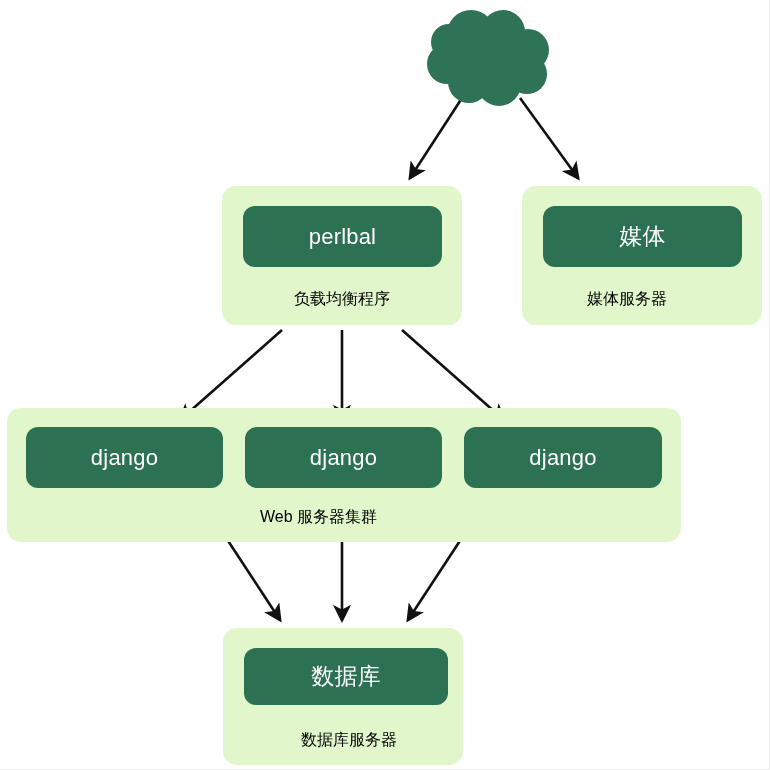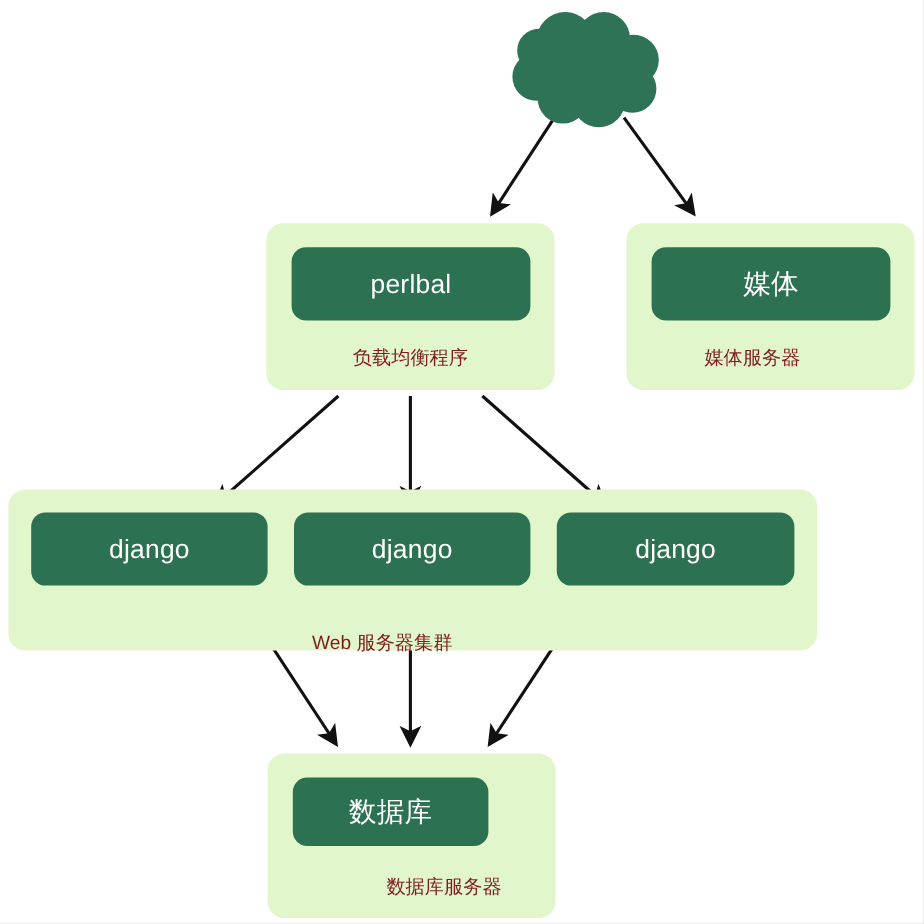--- a/index.html
+++ b/index.html
@@ -56,43 +56,43 @@
     letter-spacing: 0.2px;
     white-space: nowrap;
   }
   .node-label.cjk {
     font-size: 23px;
   }
   .group-caption {
     position: absolute;
     width: 100%;
     text-align: center;
-    color: #7f1d1d;
+    color: #000000;
     font-size: 16px;
     line-height: 1;
     white-space: nowrap;
   }
   
   #group-lb       { left: 222px; top: 186px;  width: 240px; height: 139px; }
   #node-perlbal   { left: 243px; top: 206px;  width: 199px; height: 61px; }
   #caption-lb     { left: 222px; top: 291px;  width: 240px; }
 
   #group-media    { left: 522px; top: 186px;  width: 240px; height: 139px; }
   #node-media     { left: 543px; top: 206px;  width: 199px; height: 61px; justify-content: center; }
   #caption-media  { left: 522px; top: 291px;  width: 210px; }
 
   #group-web      { left: 7px;   top: 408px;  width: 674px; height: 134px; }
   #node-django-1  { left: 26px;  top: 427px;  width: 197px; height: 61px; }
   #node-django-2  { left: 245px; top: 427px;  width: 197px; height: 61px; }
   #node-django-3  { left: 464px; top: 427px;  width: 198px; height: 61px; }
-  #caption-web    { left: 7px;   top: 509px;  width: 623px; margin-top: 20px; }
+  #caption-web    { left: 7px;   top: 509px;  width: 623px; }
 
   #group-db       { left: 223px; top: 628px;  width: 240px; height: 137px; }
-  #node-db        { left: 244px; top: 648px;  width: 163px; height: 57px; }
-  #caption-db     { left: 238px; top: 732px;  width: 264px; }
+  #node-db        { left: 244px; top: 648px;  width: 204px; height: 57px; }
+  #caption-db     { left: 217px; top: 732px;  width: 264px; }
 
   .cloud-shape {
     position: absolute;
     left: 425px;
     top: 8px;
     width: 130px;
     height: 100px;
   }
 </style>
 </head>

